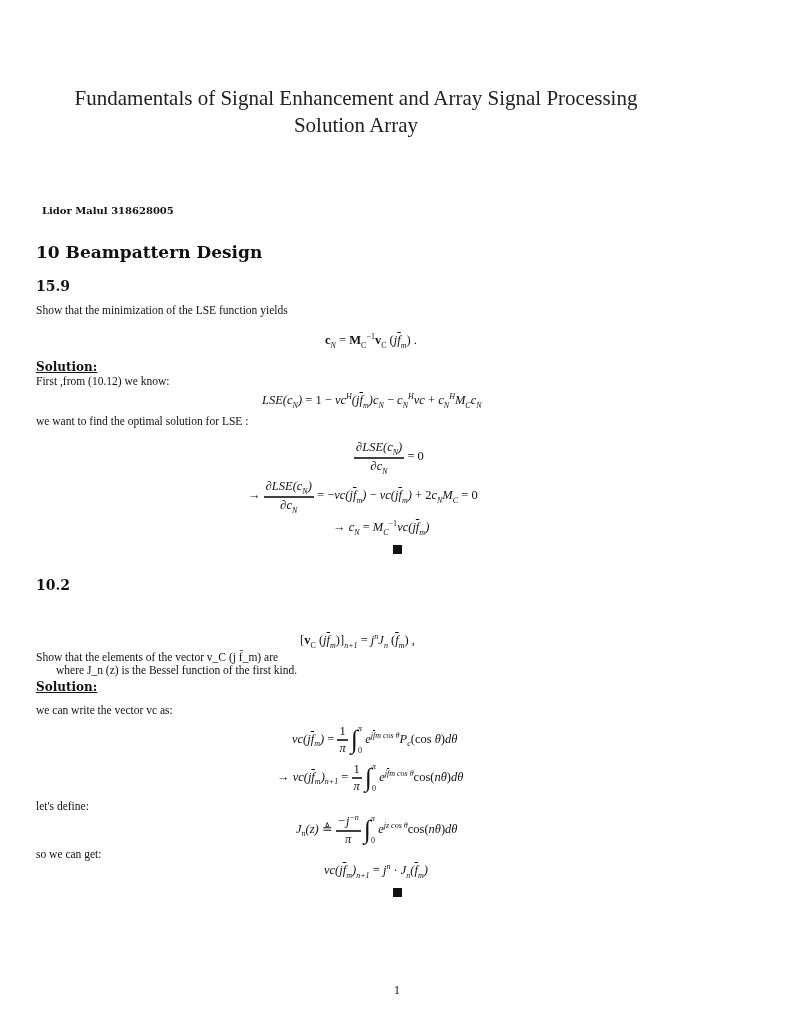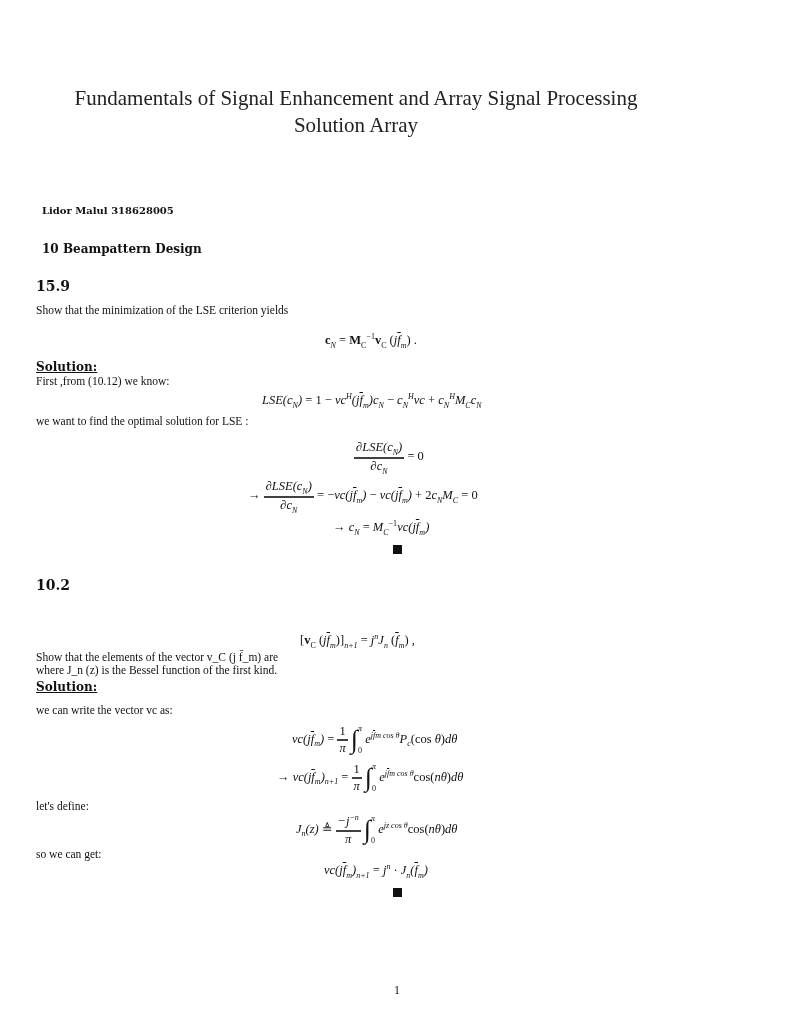--- a/index.html
+++ b/index.html
@@ -1,21 +1,21 @@
 <!DOCTYPE html>
 <html><head>
 <meta charset="utf-8">
 <style>
   html, body { margin:0; padding:0; background:#ffffff; }
   body { width:794px; height:1028px; position:relative; overflow:hidden;
          font-family:"DejaVu Serif", "Liberation Serif", serif; color:#111; }
   .abs { position:absolute; }
   .title { left:0; width:712px; text-align:center; font-size:21px; line-height:27px; color:#222; font-family:"Liberation Serif", serif; }
   .author { left:42px; top:205px; font-size:10px; font-weight:bold; font-family:"DejaVu Serif", serif; }
-  .h1 { left:42px; top:242px; font-size:12px; font-weight:bold; font-family:"DejaVu Serif", serif; }
+  .h1 { left:36px; top:242px; font-size:17px; font-weight:bold; font-family:"DejaVu Serif", serif; }
   .h2 { left:36px; font-size:14px; font-weight:bold; font-family:"DejaVu Serif", serif; }
   .txt { left:36px; font-size:11.5px; font-family:"Liberation Serif", serif; }
   .sol { left:36px; font-size:12px; font-weight:bold; text-decoration:underline; font-family:"DejaVu Serif", serif; }
   .eq { font-family:"Liberation Serif", serif; font-style:italic; font-size:12.5px; white-space:nowrap; }
   .eq .up { font-style:normal; }
   .eq b { font-style:normal; }
   .frac { display:inline-block; vertical-align:middle; text-align:center; }
   .frac .num { display:block; border-bottom:2px solid #404040; padding:0 2px; }
   .frac .den { display:block; padding:0 2px; }
   .int { font-style:normal; font-size:26px; vertical-align:middle; position:relative; }
@@ -28,21 +28,21 @@
 </head>
 <body>
 
 <div class="abs title" style="top:85px;">Fundamentals of Signal Enhancement and Array Signal Processing</div>
 <div class="abs title" style="top:112px;">Solution Array</div>
 
 <div class="abs author">Lidor Malul 318628005</div>
 <div class="abs h1">10 Beampattern Design</div>
 
 <div class="abs h2" style="top:278px;">15.9</div>
-<div class="abs txt" style="top:304px;">Show that the minimization of the LSE criterion yields</div>
+<div class="abs txt" style="top:304px;">Show that the minimization of the LSE function yields</div>
 <div class="abs eq" style="left:325px; top:332px;">
   <b>c</b><sub>N</sub> <span class="up">=</span> <b>M</b><sub class="up">C</sub><sup class="up">−1</sup><b>v</b><sub class="up">C</sub> <span class="up">(</span>j<span style="text-decoration:overline">f</span><sub>m</sub><span class="up">) .</span>
 </div>
 
 <div class="abs sol" style="top:360px;">Solution:</div>
 <div class="abs txt" style="top:375px;">First ,from (10.12) we know:</div>
 <div class="abs eq" style="left:262px; top:392px;">
   LSE(c<sub>N</sub>) <span class="up">= 1 −</span> vc<sup>H</sup>(j<span style="text-decoration:overline">f</span><sub>m</sub>)c<sub>N</sub> <span class="up">−</span> c<sub>N</sub><sup>H</sup>vc <span class="up">+</span> c<sub>N</sub><sup>H</sup>M<sub>C</sub>c<sub>N</sub>
 </div>
 <div class="abs txt" style="top:415px;">we want to find the optimal solution for LSE :</div>
@@ -58,21 +58,21 @@
 </div>
 <div class="abs qed" style="left:393px; top:545px;"></div>
 
 <div class="abs h2" style="top:577px;">10.2</div>
 <div class="abs txt" style="top:603px;margin-top:48px;">
   <span>Show that the elements of the vector v_C (j f̄_m) are</span>
 </div>
 <div class="abs eq" style="left:300px; top:632px;">
   <span class="up">[</span><b>v</b><sub class="up">C</sub> <span class="up">(</span>j<span style="text-decoration:overline">f</span><sub>m</sub><span class="up">)]</span><sub>n+1</sub> <span class="up">=</span> j<sup>n</sup>J<sub>n</sub> <span class="up">(</span><span style="text-decoration:overline">f</span><sub>m</sub><span class="up">) ,</span>
 </div>
-<div class="abs txt" style="top:664px;">where J_n (z) is the Bessel function of the first kind.</div>
+<div class="abs txt" style="top:664px;margin-left:20px;">where J_n (z) is the Bessel function of the first kind.</div>
 <div class="abs sol" style="top:680px;">Solution:</div>
 <div class="abs txt" style="top:695px;margin-top:9px;">we can write the vector vc as:</div>
 
 <div class="abs eq" style="left:292px; top:718px;">
   vc(j<span style="text-decoration:overline">f</span><sub>m</sub>) <span class="up">=</span> <span class="frac"><span class="num up">1</span><span class="den">π</span></span> <span class="int">∫</span><span class="lim"><span>π</span><span class="up">0</span></span> e<sup>j<span style="text-decoration:overline">f</span>m cos θ</sup>P<sub>c</sub><span class="up">(cos</span> θ<span class="up">)</span>dθ
 </div>
 <div class="abs eq" style="left:277px; top:756px;">
   <span class="up">→</span> vc(j<span style="text-decoration:overline">f</span><sub>m</sub>)<sub>n+1</sub> <span class="up">=</span> <span class="frac"><span class="num up">1</span><span class="den">π</span></span> <span class="int">∫</span><span class="lim"><span>π</span><span class="up">0</span></span> e<sup>j<span style="text-decoration:overline">f</span>m cos θ</sup><span class="up">cos(</span>nθ<span class="up">)</span>dθ
 </div>
 

